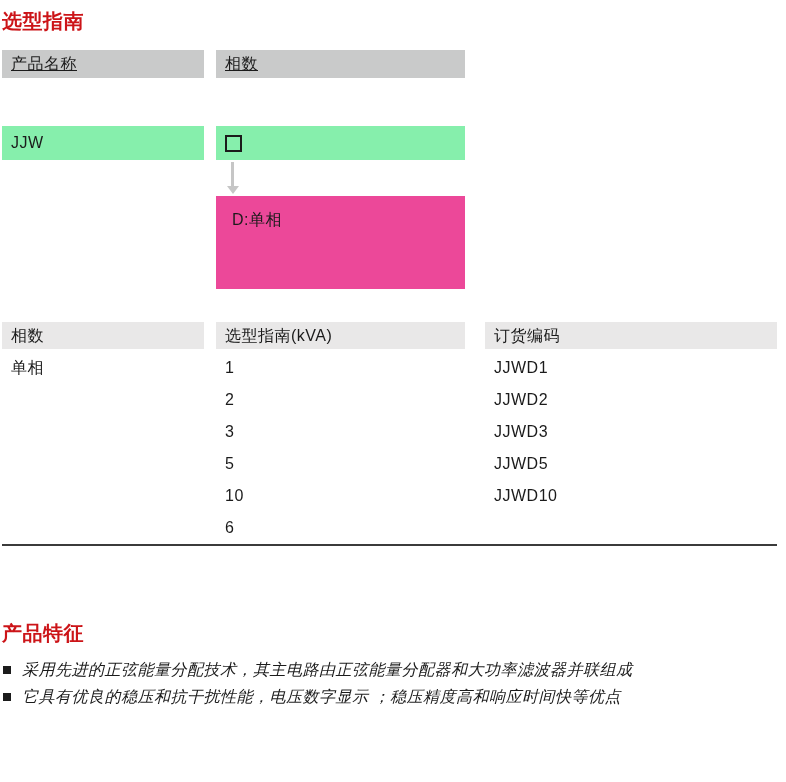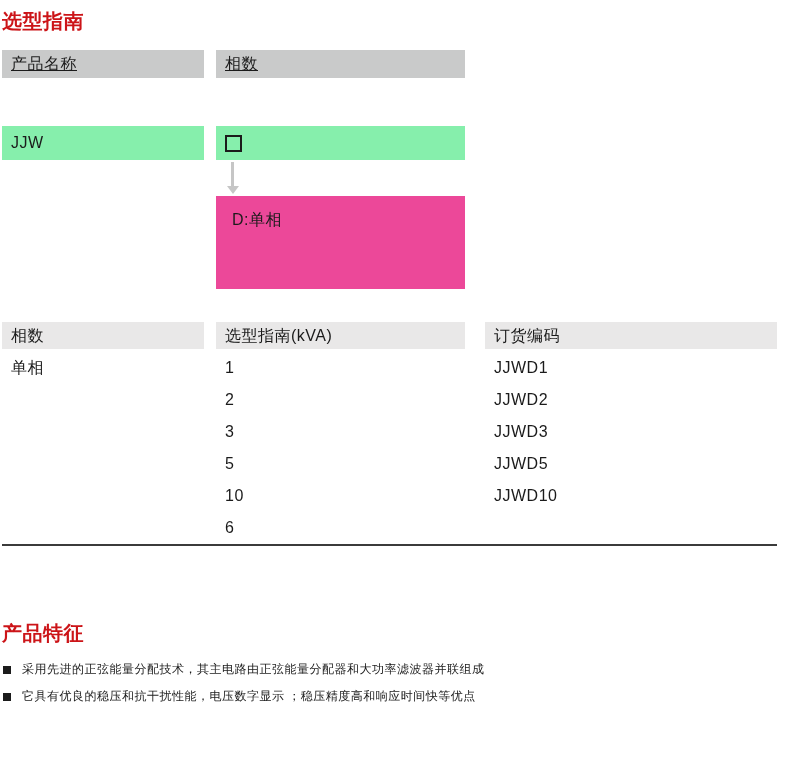--- a/index.html
+++ b/index.html
@@ -91,21 +91,22 @@
     margin: 0;
   }
 
   
   .features { margin-top: 76px; }
   .feature-list { list-style: none; margin: 12px 0 0 0; padding: 0; }
   .feature-item {
     position: relative;
     padding-left: 20px;
     line-height: 27px;
-    font-size: 12px;
+    font-size: 16px;
+    font-style: italic;
   }
   .bullet-sq {
     position: absolute; left: 1px; top: 10px;
     width: 8px; height: 8px;
     background: #1b1b1b;
   }
 </style>
 </head>
 <body>
 

